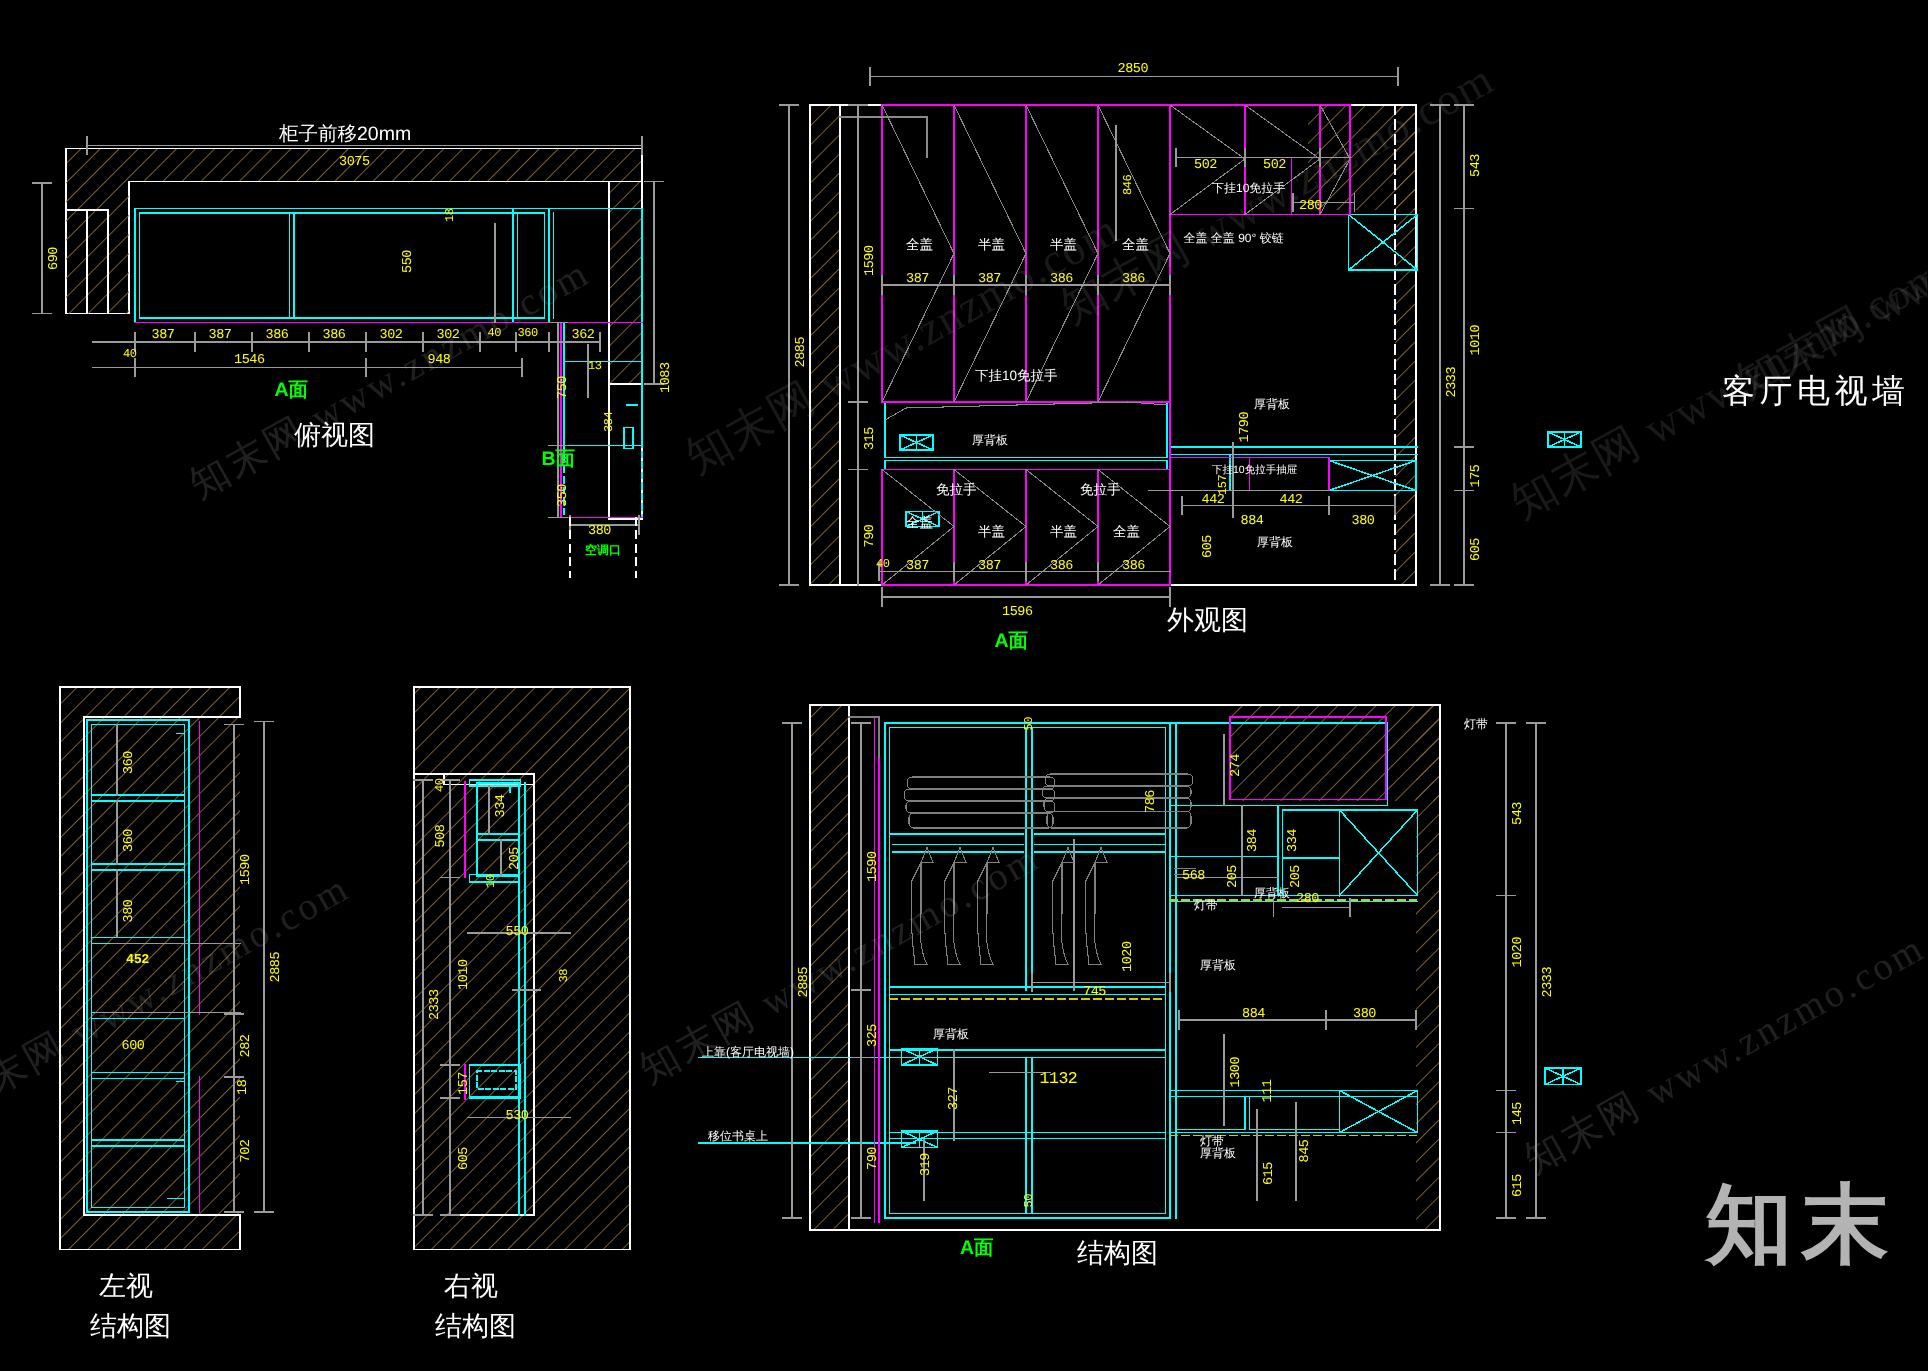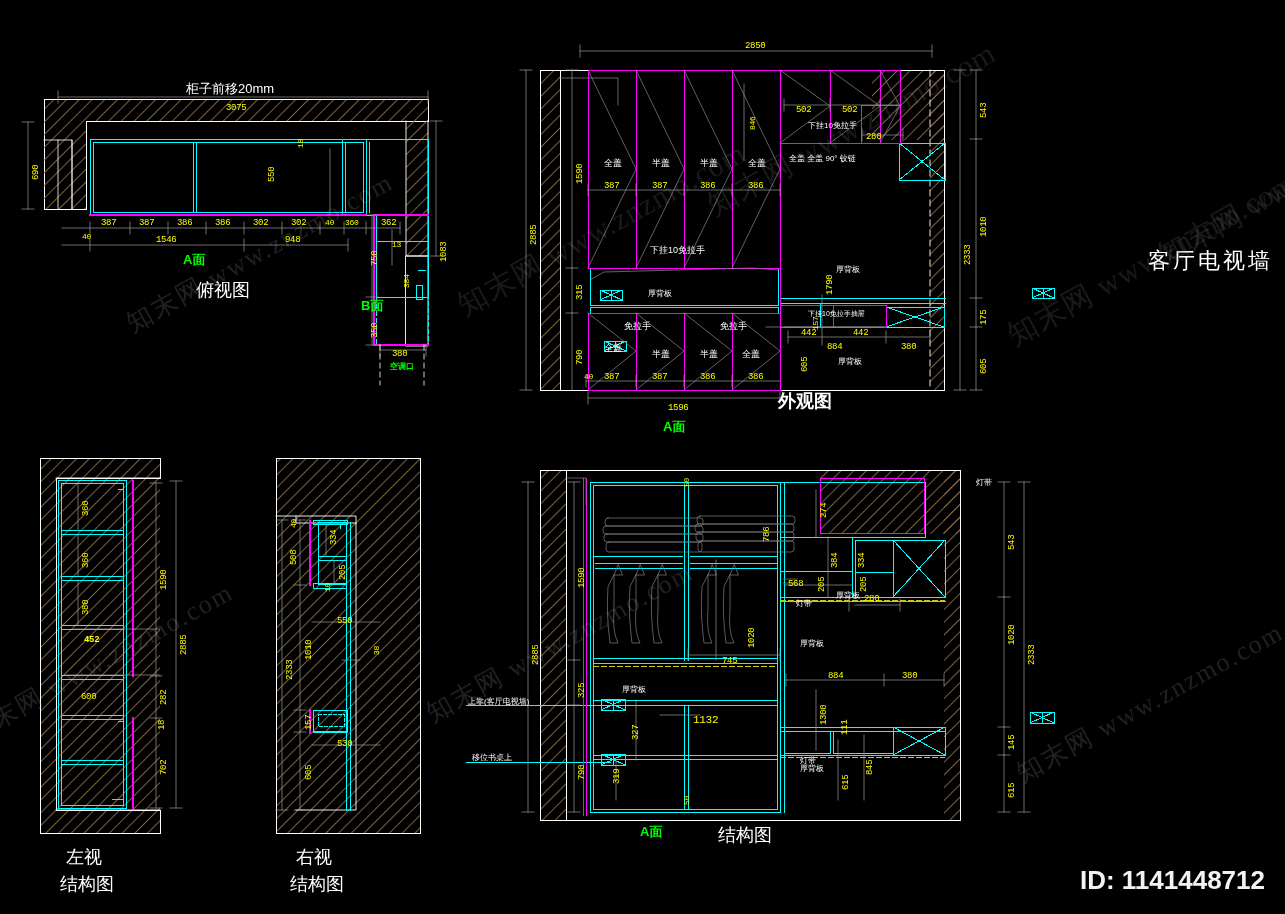--- a/index.html
+++ b/index.html
@@ -637,21 +637,21 @@
   <div class="t wht sm" style="left:648px; top:290px; font-size:8px;">厚背板</div>
   <div class="t wht" style="left:624px; top:322px;">免拉手</div>
   <div class="t wht" style="left:720px; top:322px;">免拉手</div>
   <div class="t wht" style="left:808px; top:122px; font-size:8px;">下挂10免拉手</div>
   <div class="t wht" style="left:789px; top:155px; font-size:8px;">全盖  全盖  90°  铰链</div>
   <div class="t wht" style="left:836px; top:266px; font-size:8px;">厚背板</div>
   <div class="t wht" style="left:808px; top:310px; font-size:7px;">下挂10免拉手抽屉</div>
   <div class="t wht" style="left:838px; top:358px; font-size:8px;">厚背板</div>
 
   <div class="t grn" style="left:663px; top:420px;">A面</div>
-  <div class="t wht title" style="left:778px; top:392px;font-weight:bold;">外观图</div>
+  <div class="t wht title" style="left:778px; top:404px;">外观图</div>
 
   <div class="t dim vt" style="left:82px; top:516px; transform:rotate(-90deg);">360</div>
   <div class="t dim vt" style="left:82px; top:568px; transform:rotate(-90deg);">360</div>
   <div class="t dim vt" style="left:82px; top:615px; transform:rotate(-90deg);">380</div>
   <div class="t dim" style="left:84px; top:636px;font-weight:bold;">452</div>
   <div class="t dim" style="left:81px; top:693px;">600</div>
   <div class="t dim vt" style="left:160px; top:590px; transform:rotate(-90deg);">1590</div>
   <div class="t dim vt" style="left:180px; top:655px; transform:rotate(-90deg);">2885</div>
   <div class="t dim vt" style="left:160px; top:705px; transform:rotate(-90deg);">282</div>
   <div class="t dim vt" style="left:158px; top:730px; transform:rotate(-90deg);">18</div>
@@ -725,15 +725,15 @@
 
   <div class="wm" style="left:120px; top:310px;">知末网 www.znzmo.com</div>
   <div class="wm" style="left:420px; top:700px;">知末网 www.znzmo.com</div>
   <div class="wm2" style="left:700px; top:190px;">知末网 www.znzmo.com</div>
   <div class="wm2" style="left:1000px; top:320px;">知末网 www.znzmo.com</div>
   <div class="wm" style="left:-40px; top:720px;">知末网 www.znzmo.com</div>
   <div class="wm2" style="left:450px; top:290px;">知末网 www.znzmo.com</div>
   <div class="wm" style="left:1010px; top:760px;">知末网 www.znzmo.com</div>
   <div class="wm2" style="left:1150px; top:240px;">知末网 www.znzmo.com</div>
 
-  <div id="idtag">ID: 1141448712</div>
+  <div id="brand">知末</div>
 
 </div>
 
 </body></html>

